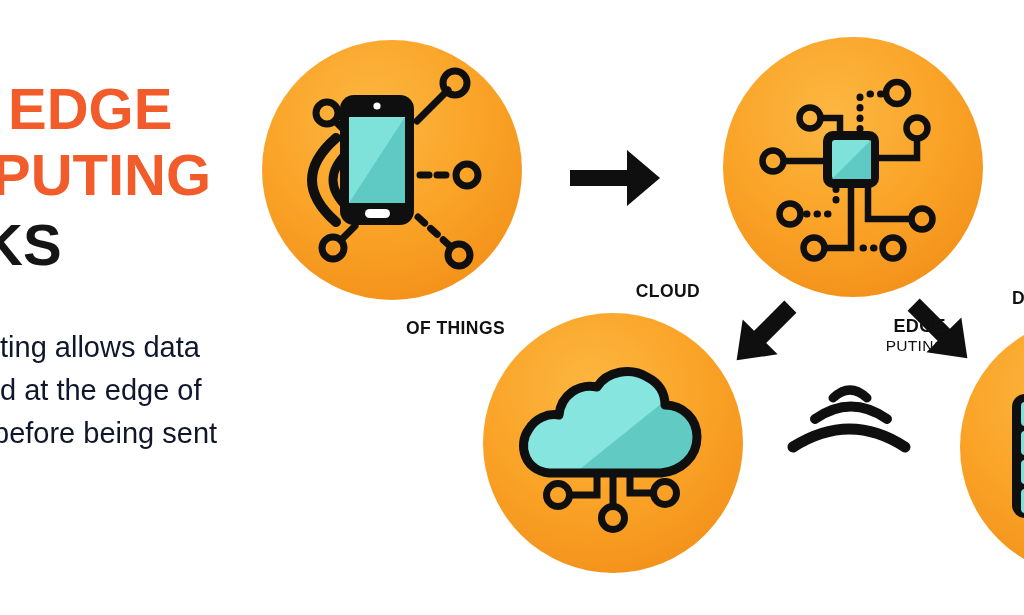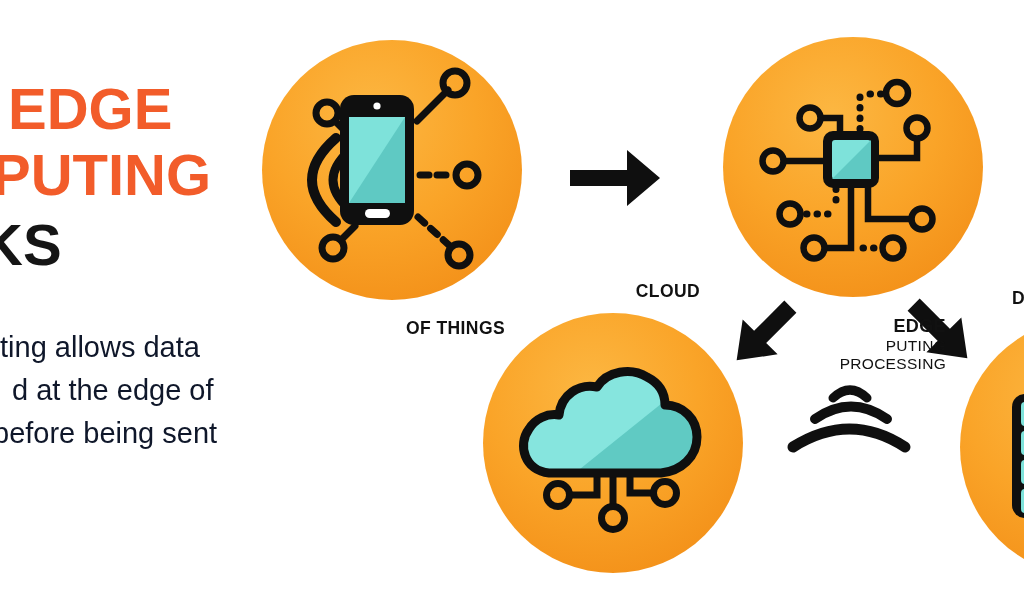--- a/index.html
+++ b/index.html
@@ -13,21 +13,21 @@
     position:absolute;left:0;font-weight:bold;font-size:58px;line-height:1;
     letter-spacing:0px;white-space:nowrap;
   }
   .title-line.l1{top:80px;margin-left:8px;color:#F25C2A;}
   .title-line.l2{top:146px;margin-left:-8px;color:#F25C2A;}
   .title-line.l3{top:216px;margin-left:-19px;color:#151515;}
   
   .intro{position:absolute;left:0;top:326px;font-size:29px;line-height:43px;color:#0f172a;white-space:nowrap;}
   .intro .ln1{margin-left:0px;}
   .intro .ln2{margin-left:4px;}
-  .intro .ln3{margin-left:12px;}
+  .intro .ln3{margin-left:0px;}
   .intro .ln4{margin-left:-7px;}
   .intro .ln5{margin-left:0px;}
   
   .bubble{
     position:absolute;width:260px;height:260px;border-radius:50%;
     background:radial-gradient(circle at 42% 30%, #FCB742 0%, #FAA428 45%, #F4931B 78%, #F08D14 100%);
   }
   .bubble.iot{left:262px;top:40px;}
   .bubble.edge{left:723px;top:37px;}
   .bubble.cloud{left:483px;top:313px;}
@@ -126,21 +126,20 @@
 </svg>
 <svg class="abs" style="left:893px;top:284px;" width="95" height="95" viewBox="0 0 100 100">
   <g transform="rotate(45 50 50)">
     <polygon points="10,41 55,41 55,24 90,50 55,76 55,59 10,59" fill="#0f0f0f"></polygon>
   </g>
 </svg>
 
 <div class="node-label lbl-edge">
   <div class="main">EDGE</div>
   <div class="sub">PUTING</div>
-  <div class="sub">PROCESSING</div>
 </div>
 
 <svg class="abs" style="left:780px;top:378px;" width="145" height="80" viewBox="0 0 145 80">
   <g stroke="#0f0f0f" fill="none" stroke-linecap="round">
     <path d="M 53 20 Q 70 4 87 20" stroke-width="9"></path>
     <path d="M 35 41 Q 71 16 107 41" stroke-width="10"></path>
     <path d="M 13 69 Q 70 33 125 69" stroke-width="11"></path>
   </g>
 </svg>
 

